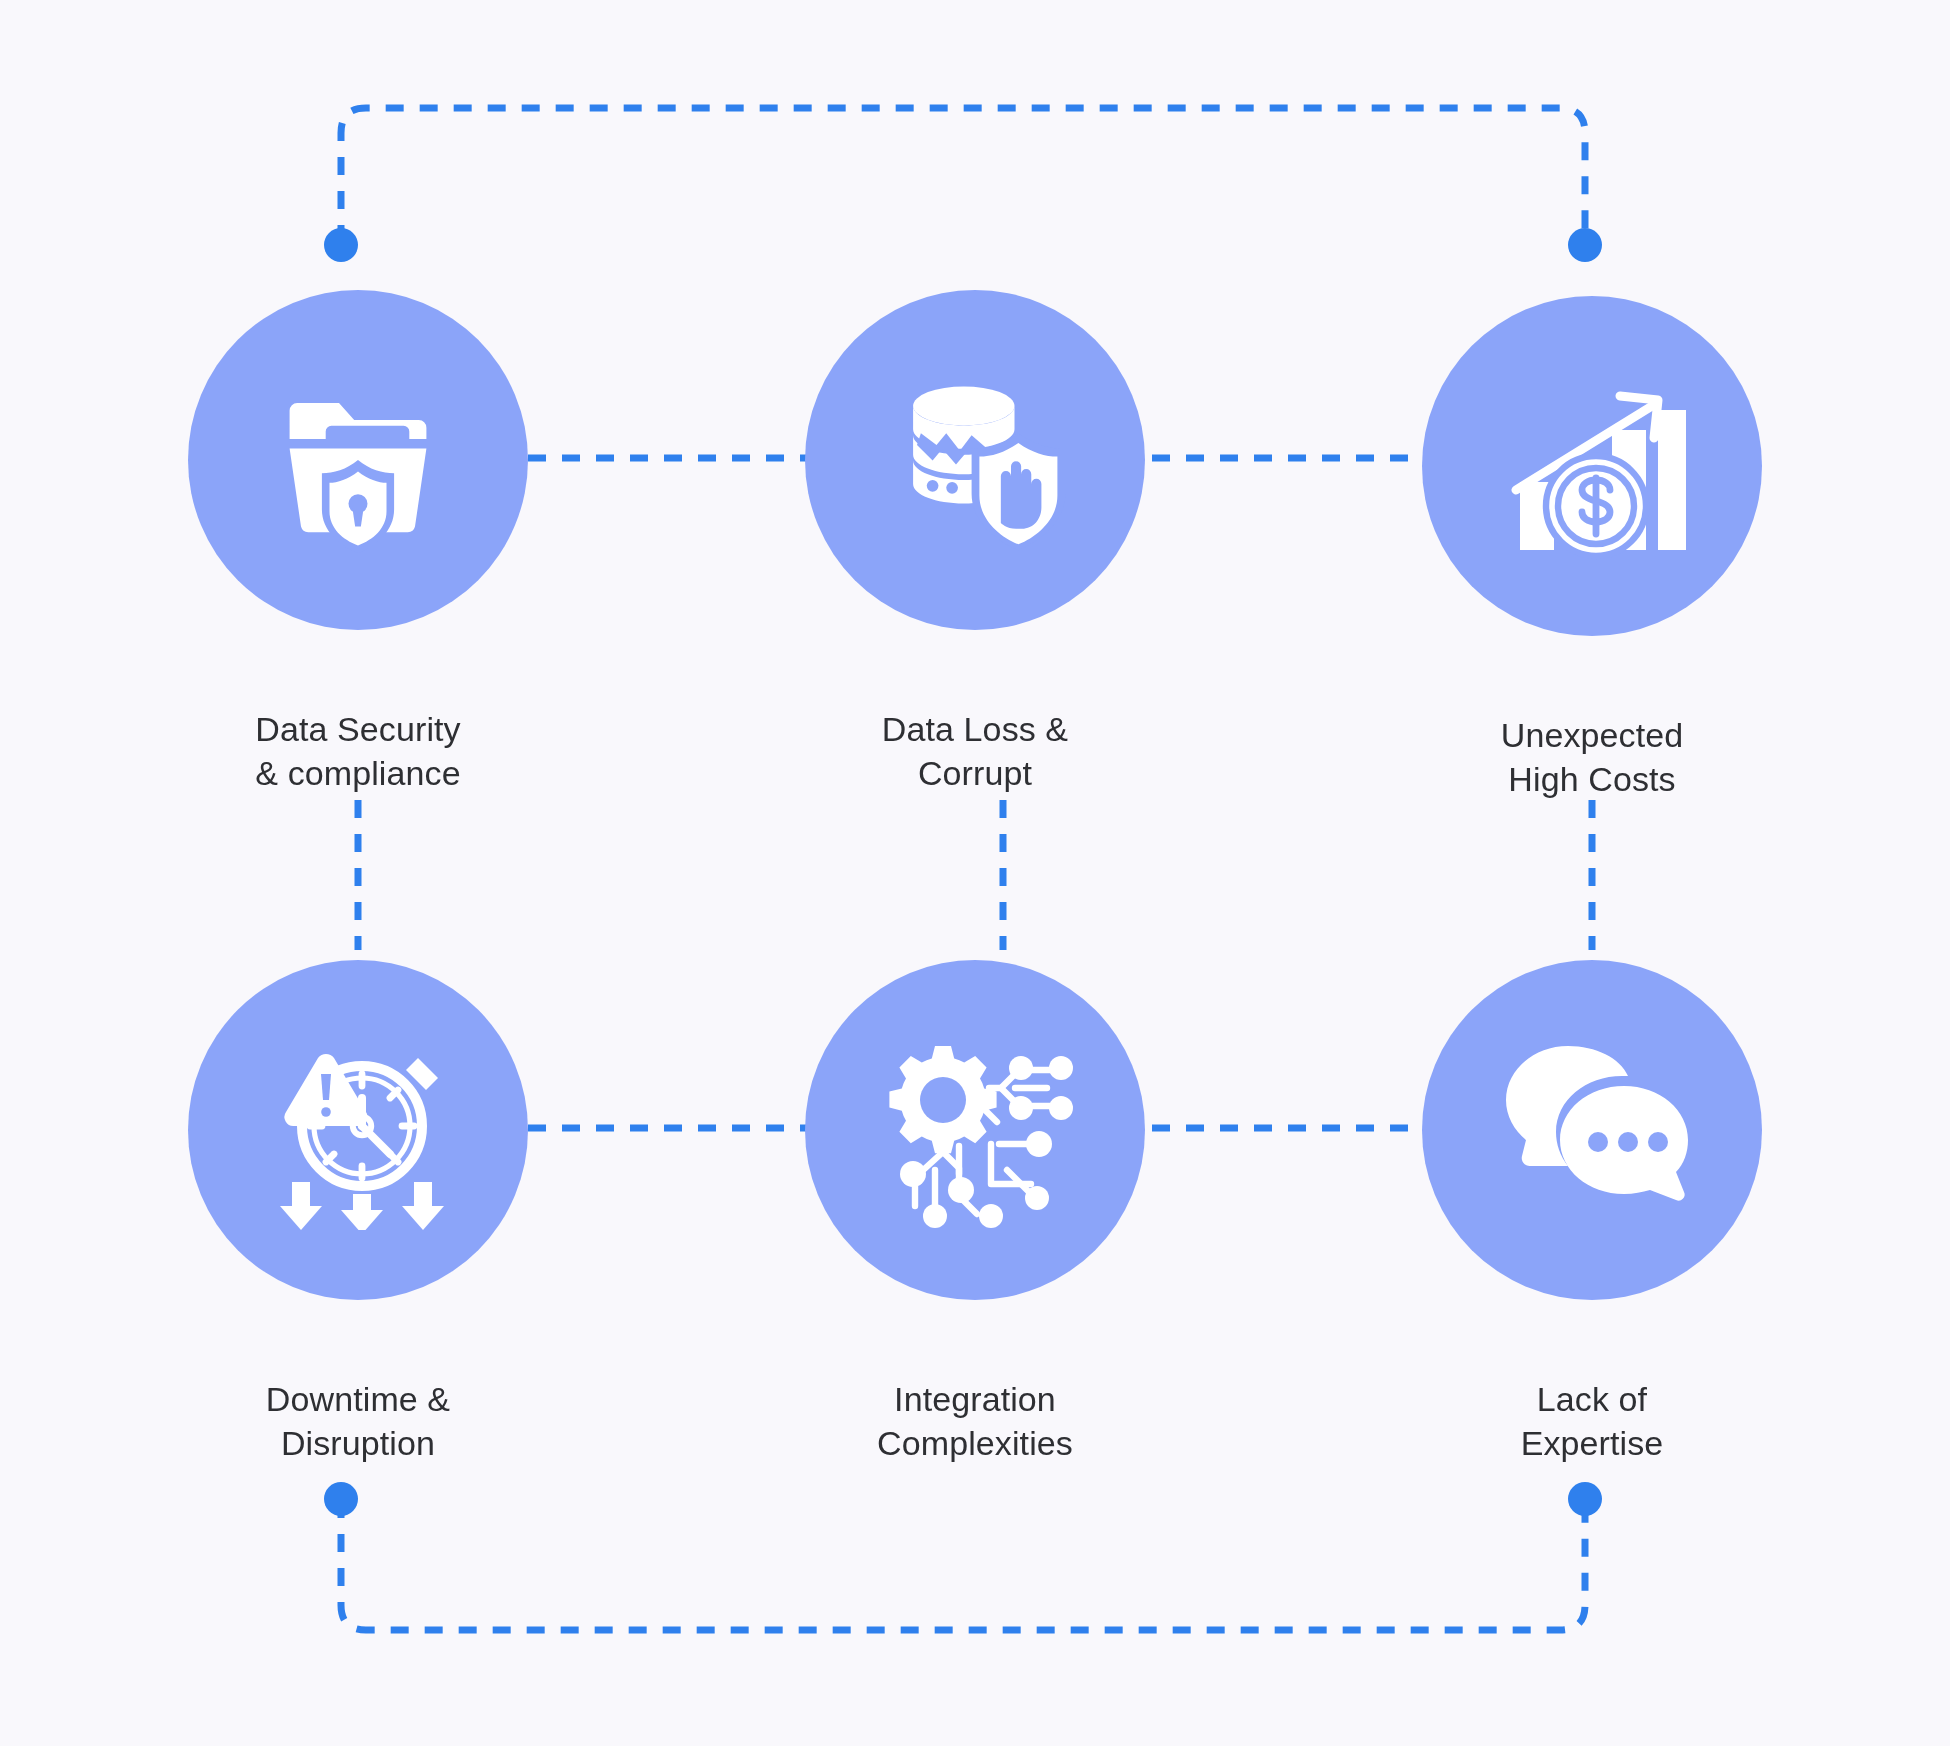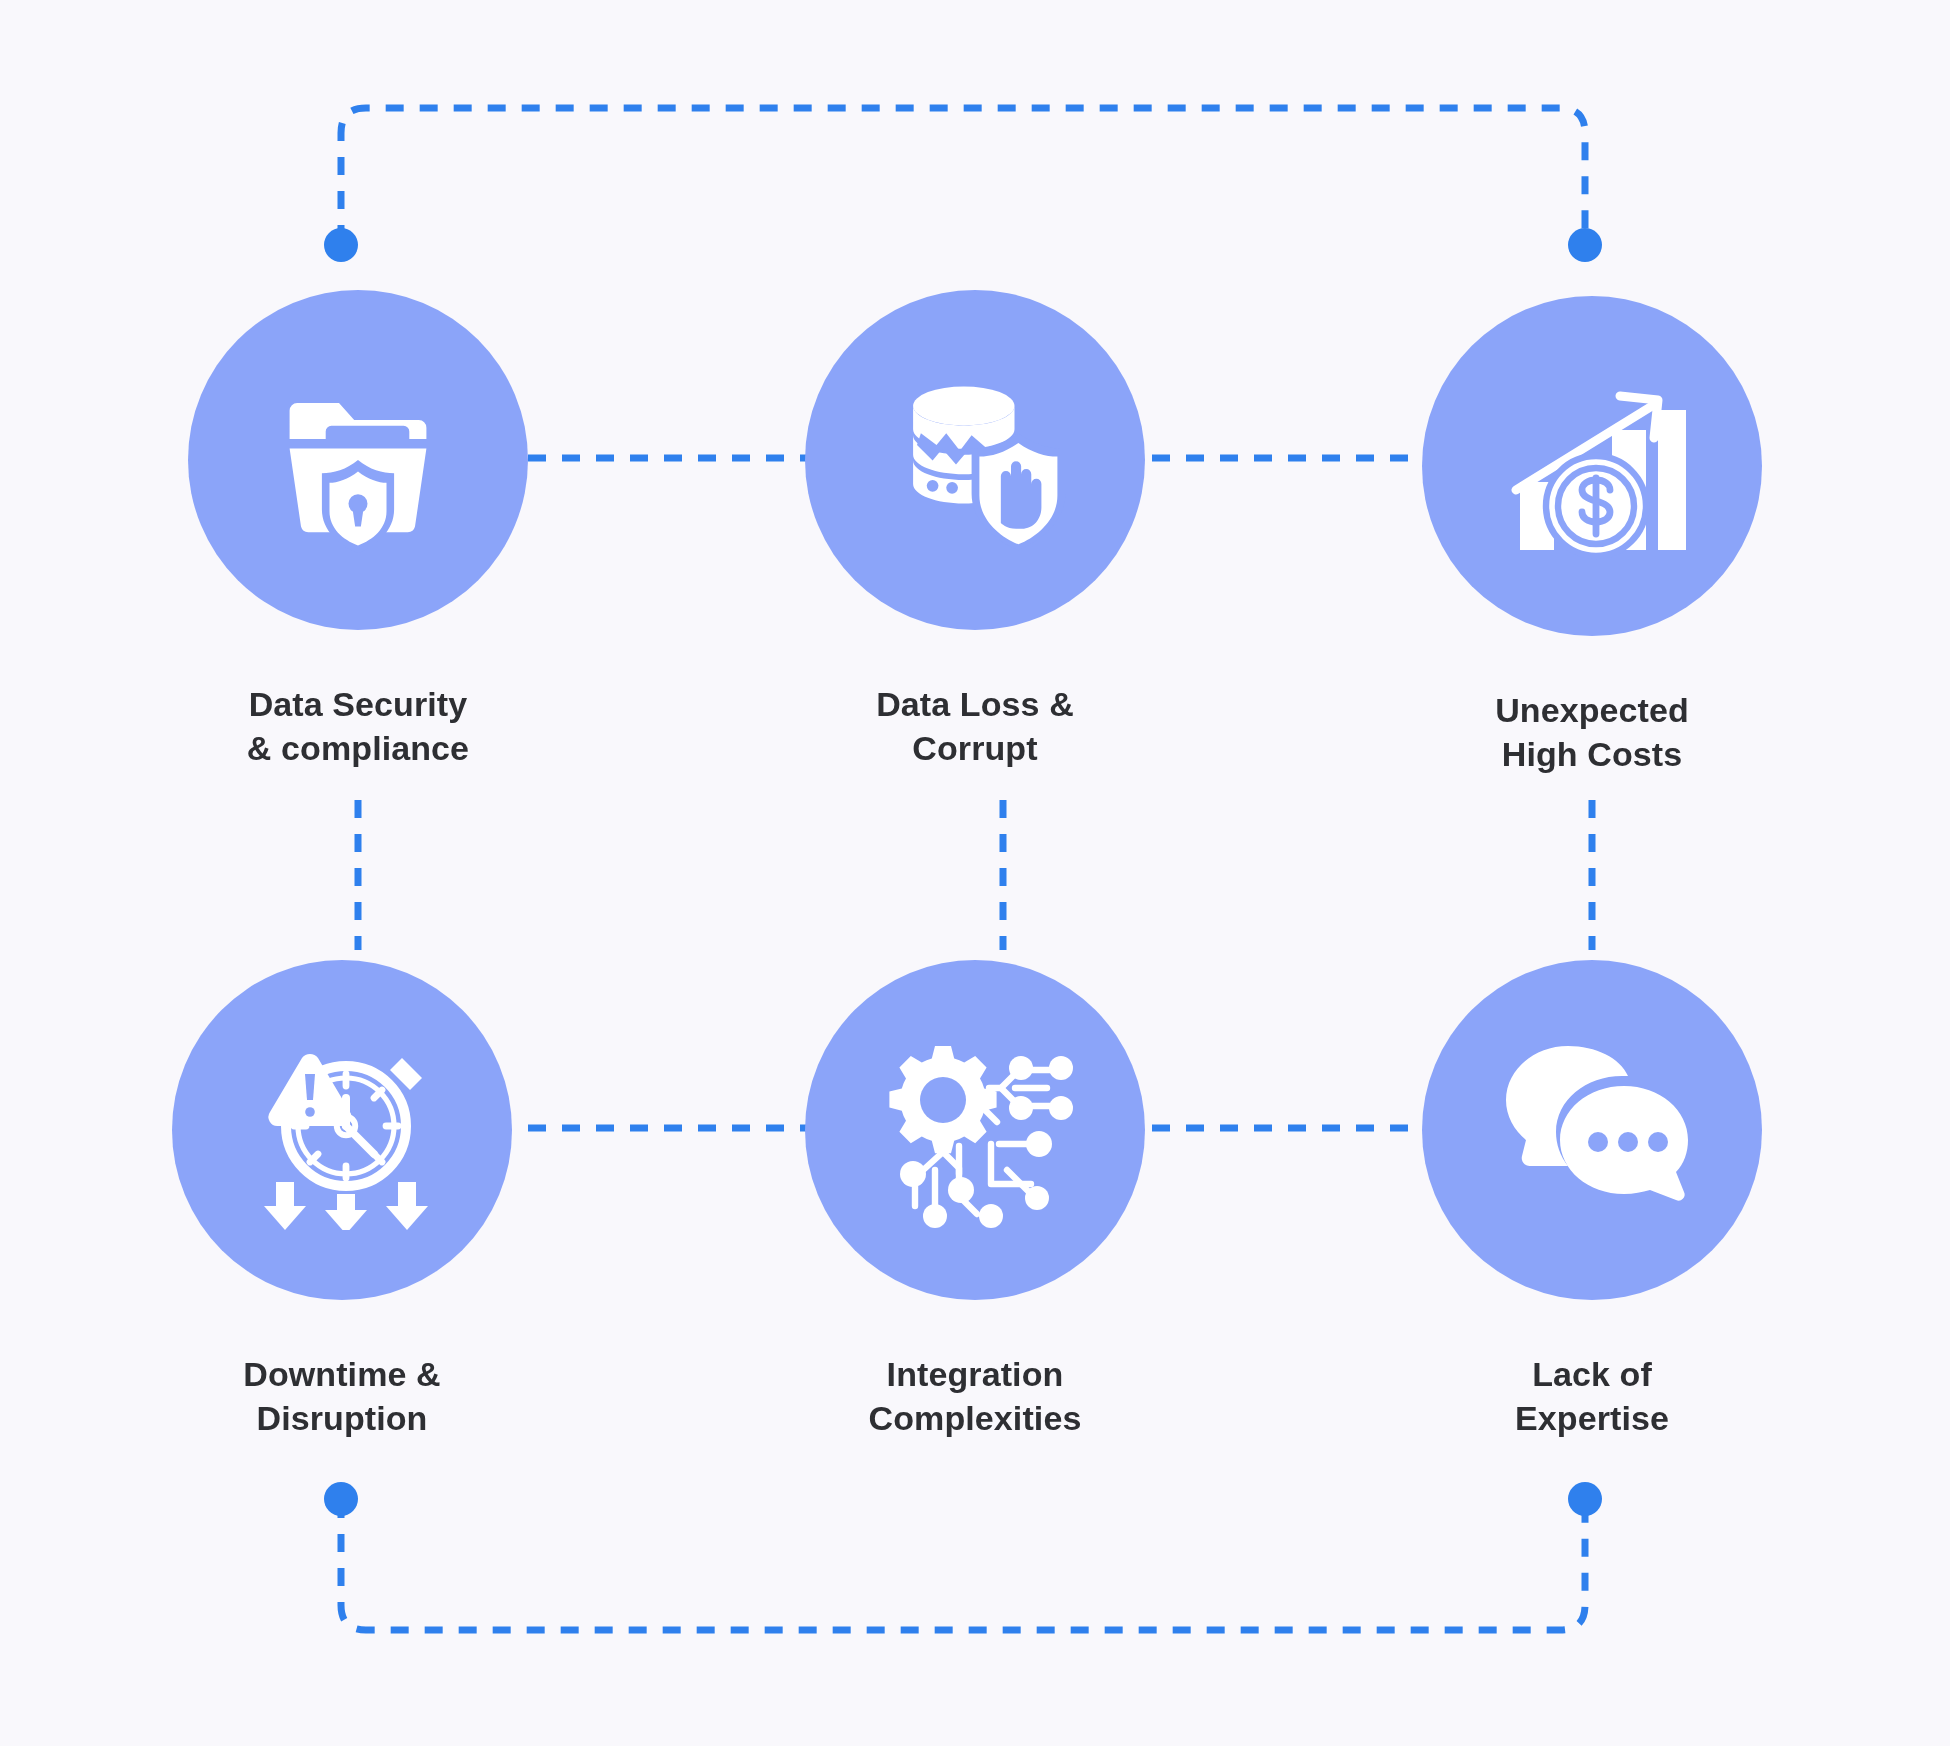--- a/index.html
+++ b/index.html
@@ -38,33 +38,33 @@
     background: #8ba4f9;
     display: flex;
     align-items: center;
     justify-content: center;
     box-sizing: border-box;
   }
   .bubble svg {
     display: block;
   }
   .node-label {
-    margin-top: 53px;
+    margin-top: 78px;
     font-size: 34px;
-    font-weight: bold;
+    font-weight: normal;
     line-height: 1.28;
     color: #2e2f33;
     letter-spacing: 0.1px;
     white-space: pre-line;
   }
   
   #node-0 { left: 188px; top: 290px; }
   #node-1 { left: 805px; top: 290px; }
   #node-2 { left: 1422px; top: 296px; }
-  #node-3 { left: 172px; top: 960px; }
+  #node-3 { left: 188px; top: 960px; }
   #node-4 { left: 805px; top: 960px; }
   #node-5 { left: 1422px; top: 960px; }
 </style>
 </head>
 <body>
 
 <div id="stage">
 
   <svg id="connectors" viewBox="0 0 1950 1746" xmlns="http://www.w3.org/2000/svg">
     <g fill="none" stroke="#2f80ed" stroke-width="7" stroke-linecap="butt" stroke-dasharray="18 16">

